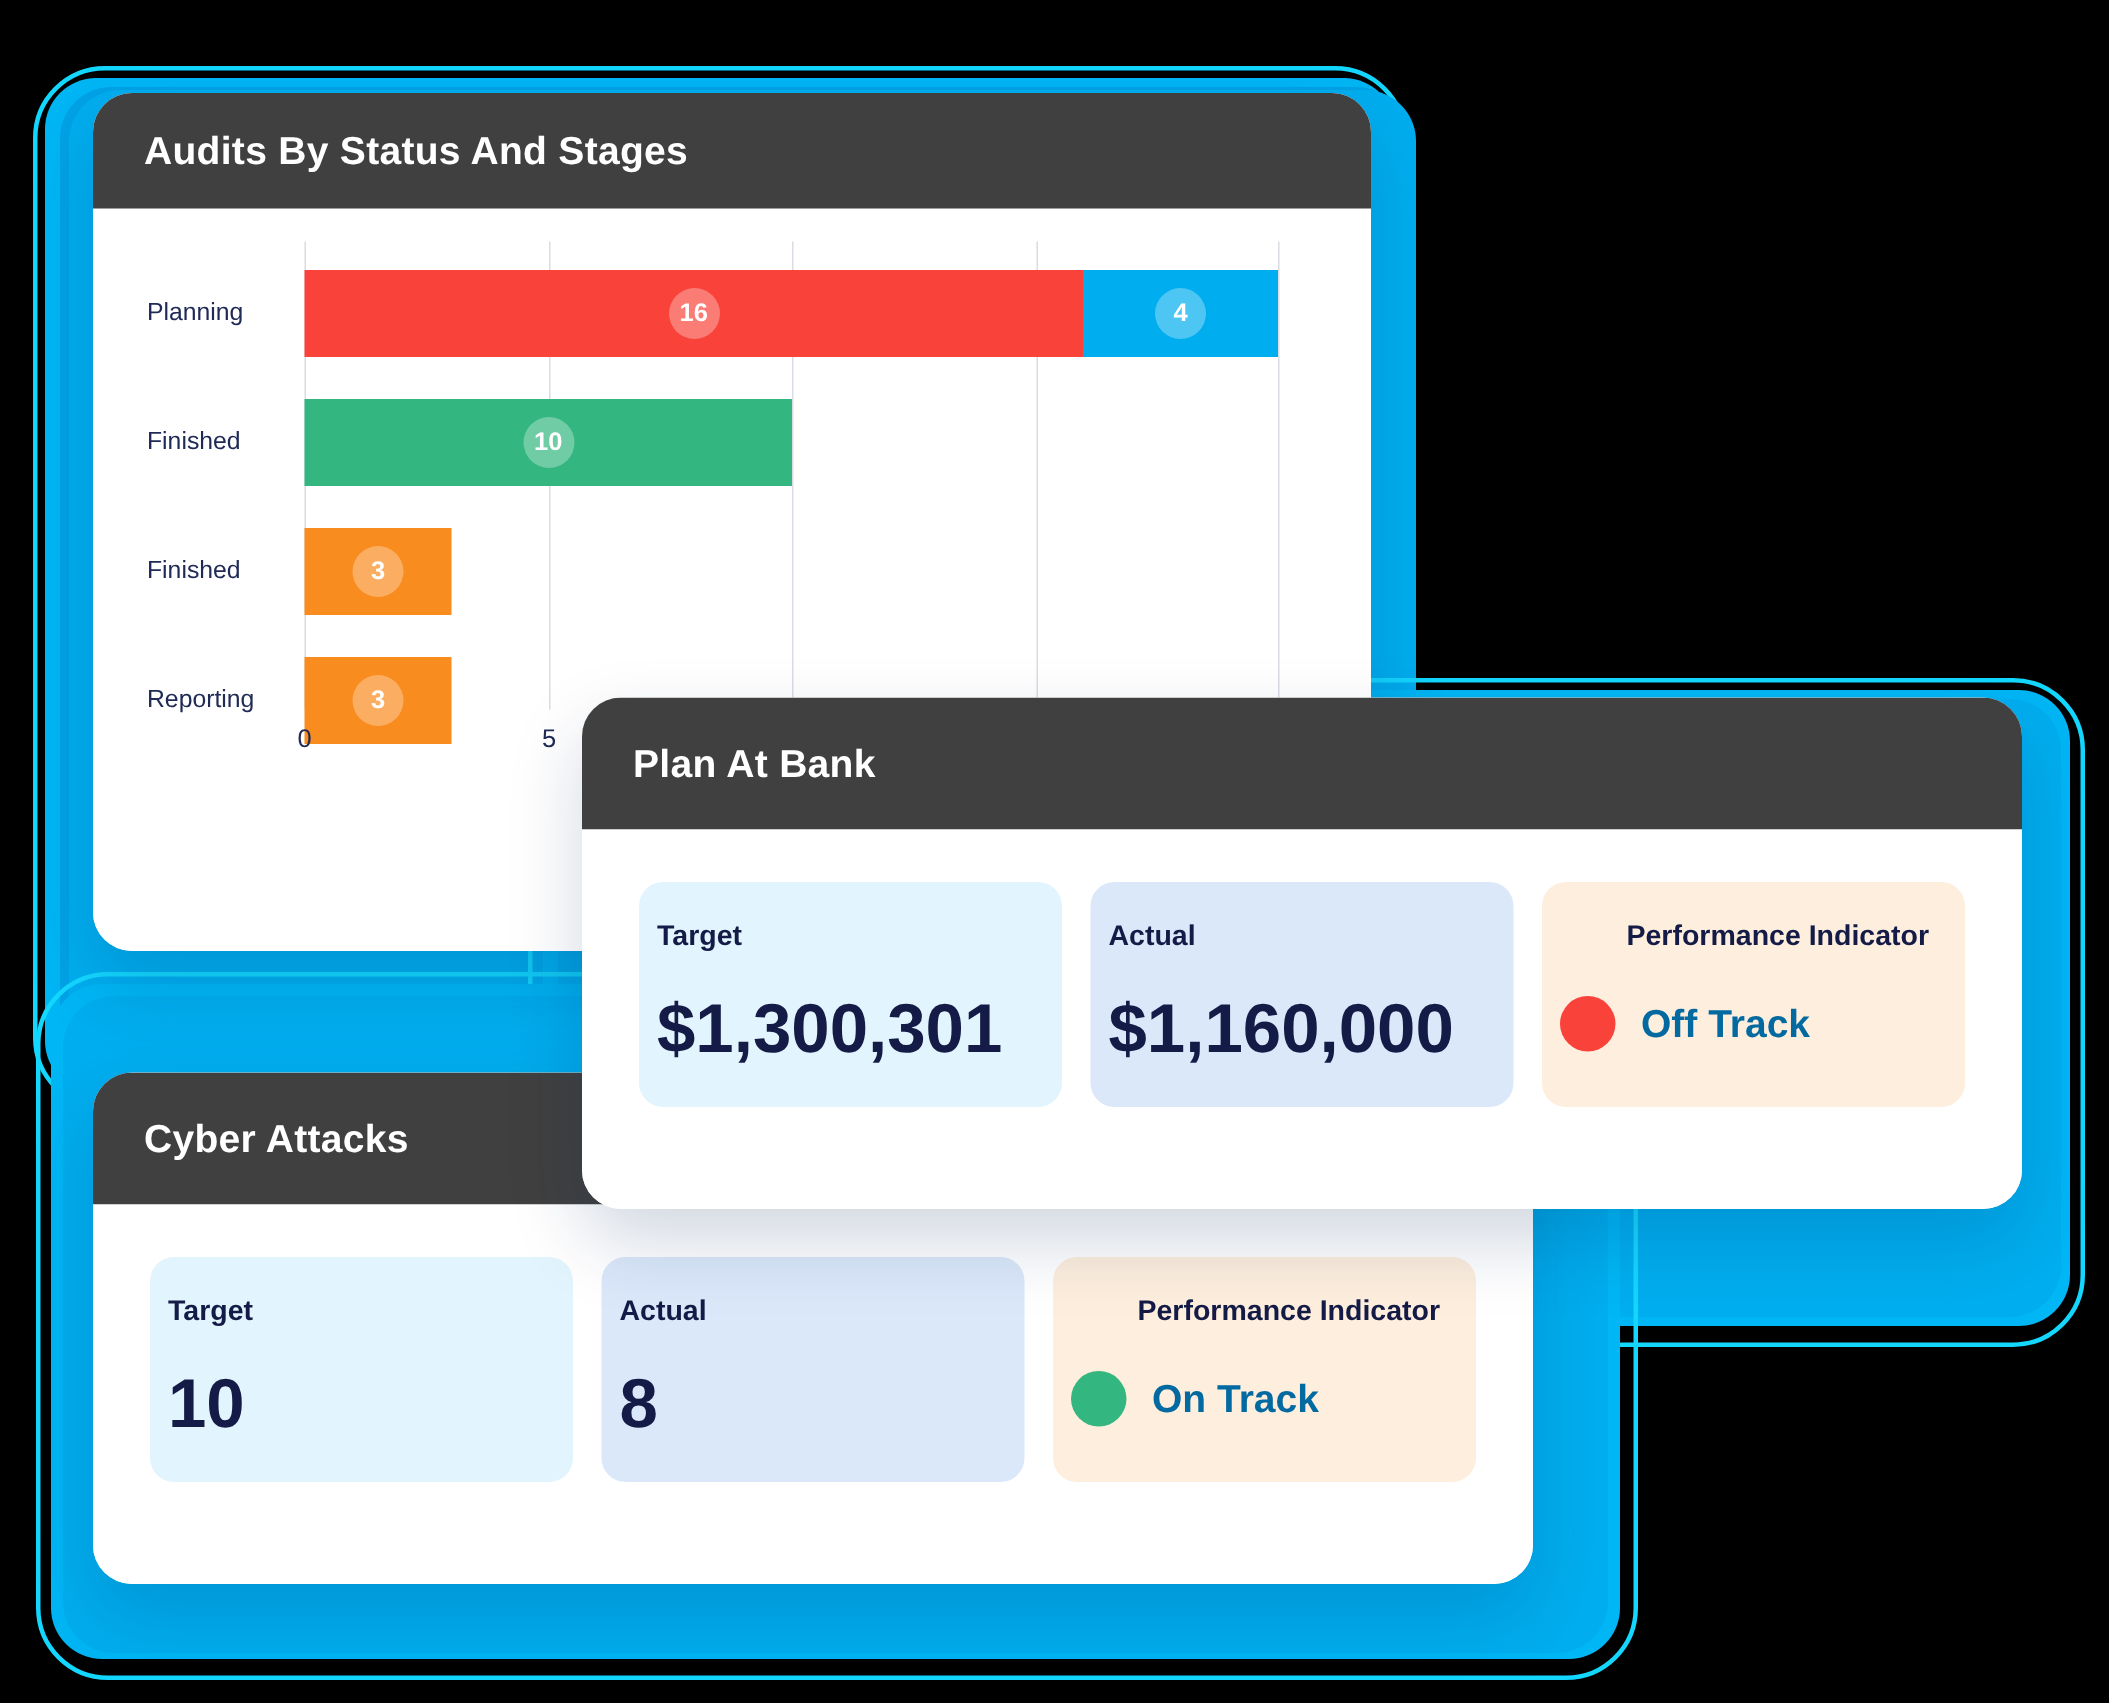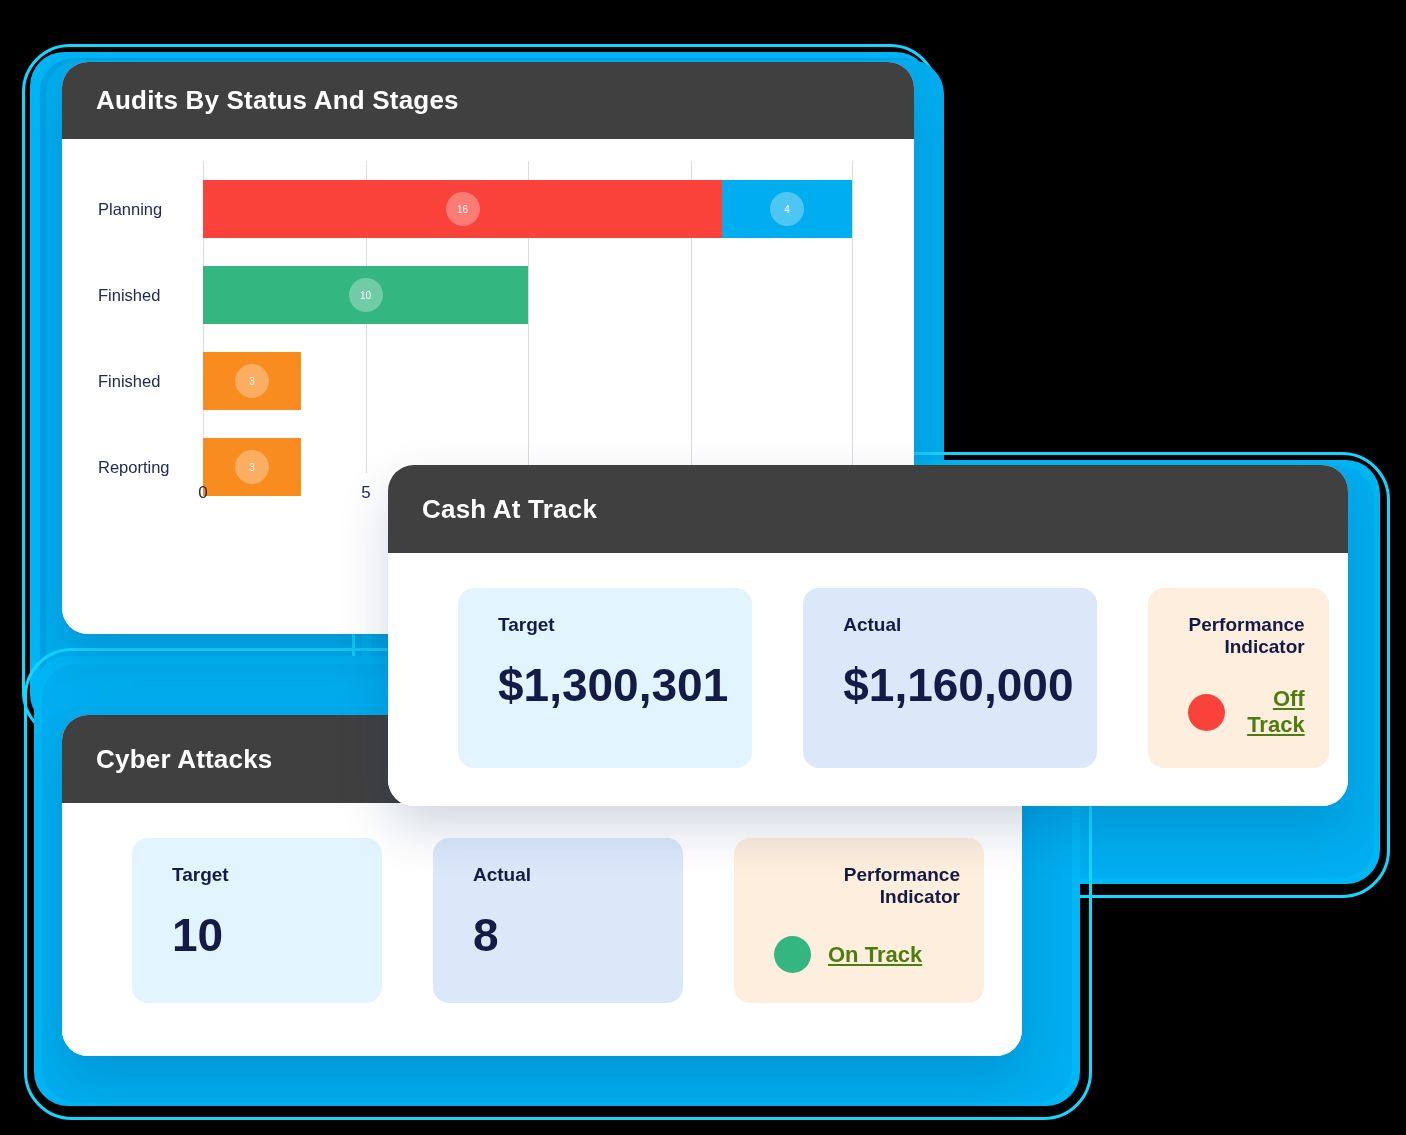--- a/index.html
+++ b/index.html
@@ -49,46 +49,46 @@
   .rowlabel{
     position:absolute;right:0;transform:translateY(-50%);
     font-size:16.5px;color:#202a56;font-weight:500;white-space:nowrap;
   }
   .bar{position:absolute;display:flex;align-items:center;justify-content:center;}
   .bar .seg{height:100%;position:relative;display:flex;align-items:center;justify-content:center;}
   .dot{
     width:34px;height:34px;border-radius:50%;
     background:rgba(255,255,255,.30);
     display:flex;align-items:center;justify-content:center;
-    color:#fff;font-size:10px;font-weight:400;
+    color:#fff;font-size:17px;font-weight:700;
   }
   .xtick{
     position:absolute;transform:translateX(-50%);
     font-size:17px;color:#202a56;font-weight:500;
   }
 
   
   #card-cash{left:388px;top:465px;width:960px;height:341px;z-index:40;}
   #card-cash .card-head{height:88px;}
   #card-cyber{left:62px;top:715px;width:960px;height:341px;z-index:20;}
   #card-cyber .card-head{height:88px;}
 
   .kpi-row{display:flex;gap:19px;padding:35px 38px;}
   .kpi{
-    flex:1;border-radius:16px;padding:26px 24px 30px 40px;
-    min-height:120px;box-sizing:border-box;margin-left:32px;
+    flex:1;border-radius:16px;padding:26px 24px 30px 12px;
+    min-height:120px;box-sizing:border-box;
   }
   .kpi.target{background:#e2f4fd;}
   .kpi.actual{background:#dbe8fa;}
   .kpi.perf{background:#fdeedd;text-align:right;}
   .kpi-label{font-size:19px;font-weight:bold;color:#141b46;}
   .kpi-value{font-size:46px;font-weight:bold;color:#141b46;margin-top:26px;line-height:1;}
   .perf-row{display:flex;align-items:center;gap:17px;margin-top:28px;}
   .perf-dot{width:37px;height:37px;border-radius:50%;flex:none;}
-  .perf-text{font-size:22px;font-weight:bold;color:#4d7c0f;text-decoration:underline;}
+  .perf-text{font-size:26px;font-weight:bold;color:#0369a1;}
 </style>
 </head>
 <body>
 
 <div class="stage">
 
   <div class="glowring" style="left:22px;top:44px;width:910px;height:690px;border-radius:48px;"></div>
   <div class="deck l3" style="left:30px;top:52px;width:900px;height:676px;"></div>
   <div class="deck l2" style="left:40px;top:58px;width:898px;height:662px;"></div>
   <div class="deck" style="left:46px;top:60px;width:898px;height:648px;"></div>
@@ -176,21 +176,21 @@
             <span class="perf-dot" style="background:#33B67F"></span>
             <span class="perf-text">On Track</span>
           </div>
         </div>
       </div>
     </div>
   </div>
 
   <div class="card" id="card-cash">
     <div class="card-head">
-      <div class="card-title">Cash At Track</div>
+      <div class="card-title">Plan At Bank</div>
     </div>
     <div class="card-body">
       <div class="kpi-row">
         <div class="kpi target">
           <div class="kpi-label">Target</div>
           <div class="kpi-value">$1,300,301</div>
         </div>
         <div class="kpi actual">
           <div class="kpi-label">Actual</div>
           <div class="kpi-value">$1,160,000</div>

